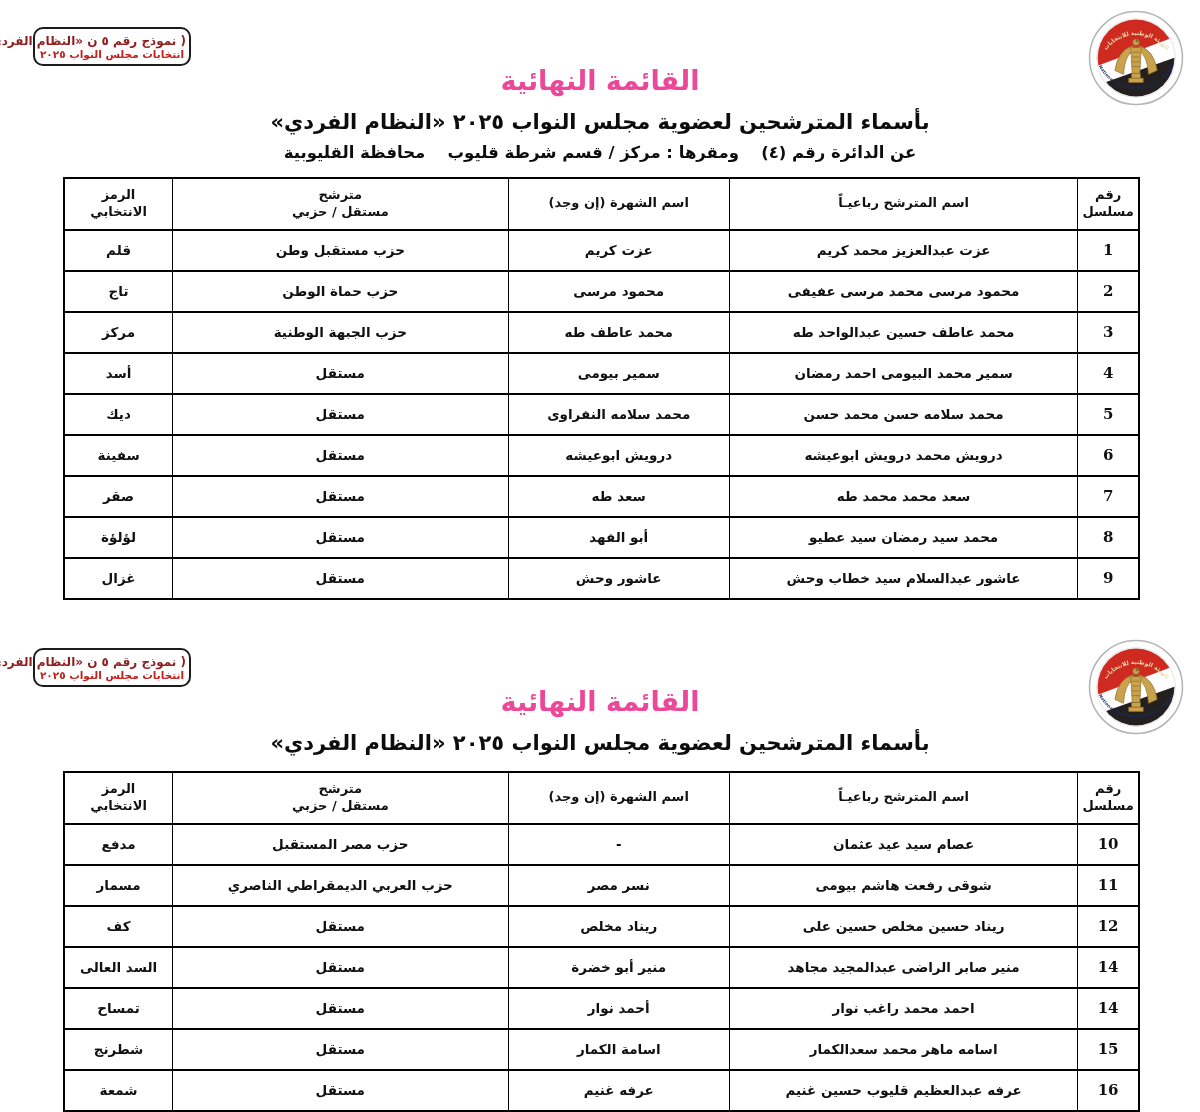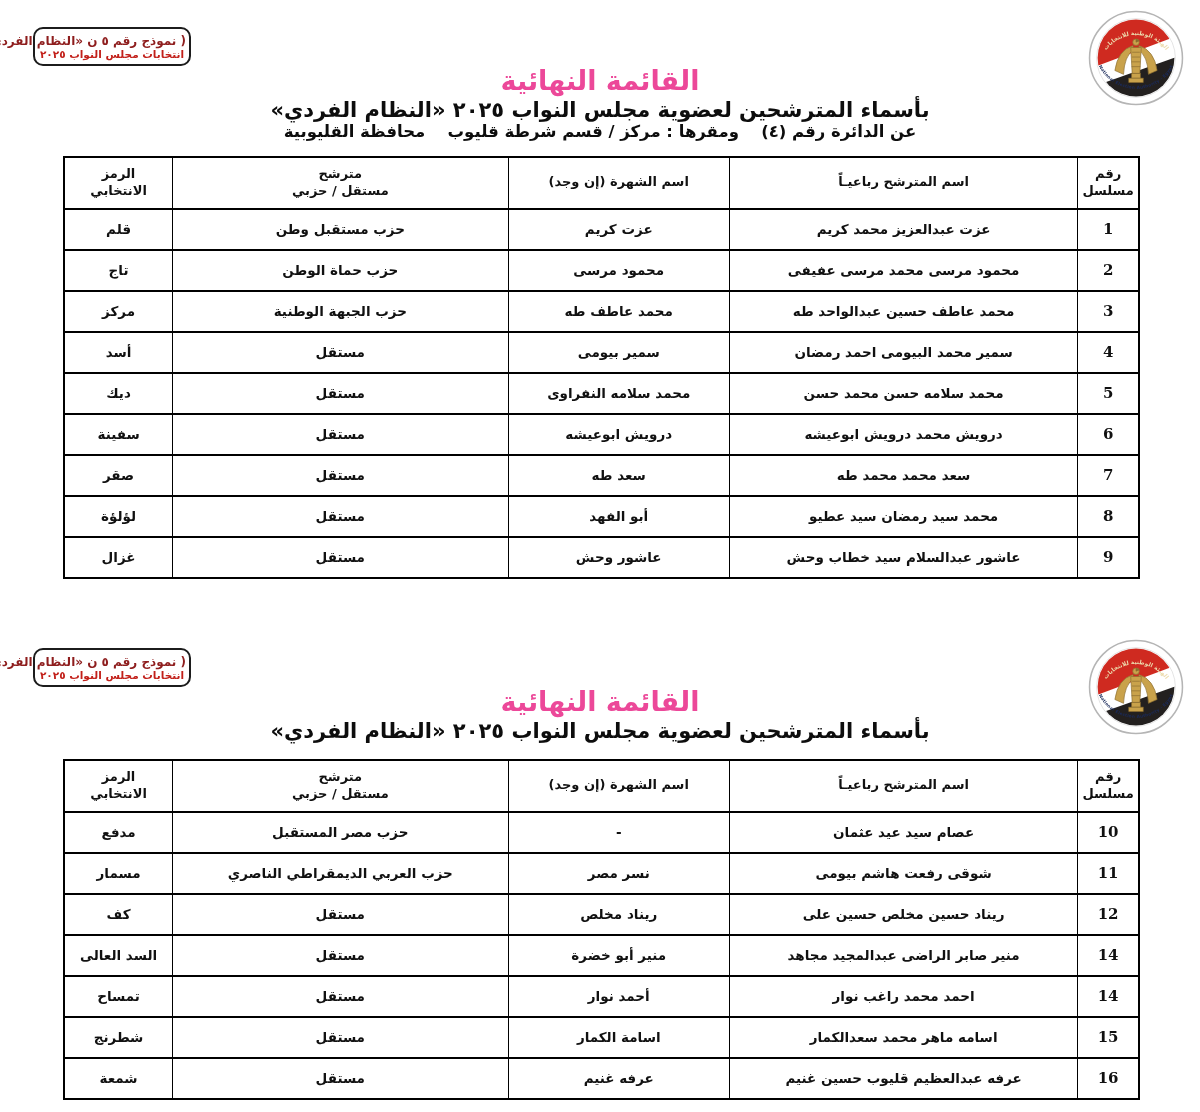--- a/index.html
+++ b/index.html
@@ -28,25 +28,25 @@
   .sec2 .logo{top:4px;}
 
   .title{
     text-align:center;font-size:27px;font-weight:bold;color:#ec4899;
     direction:rtl;line-height:1.25;
   }
   .sec1 .title{padding-top:64px;}
   .sec2 .title{padding-top:50px;}
   .subtitle{
     text-align:center;font-size:21px;font-weight:bold;color:#0d0d0d;
-    direction:rtl;
+    margin-top:12px;direction:rtl;
   }
   .district{
     text-align:center;font-size:16.5px;font-weight:bold;color:#0d0d0d;
-    direction:rtl;
+    margin-top:9px;direction:rtl;
   }
 
   table.list-table{
     border-collapse:collapse;table-layout:fixed;
     width:1077px;margin:15px 60px 0 63px;
     direction:rtl;background:#fff;
     border:2.5px solid #000;
   }
   .sec2 table.list-table{margin-top:16px;}
   .list-table th,.list-table td{

